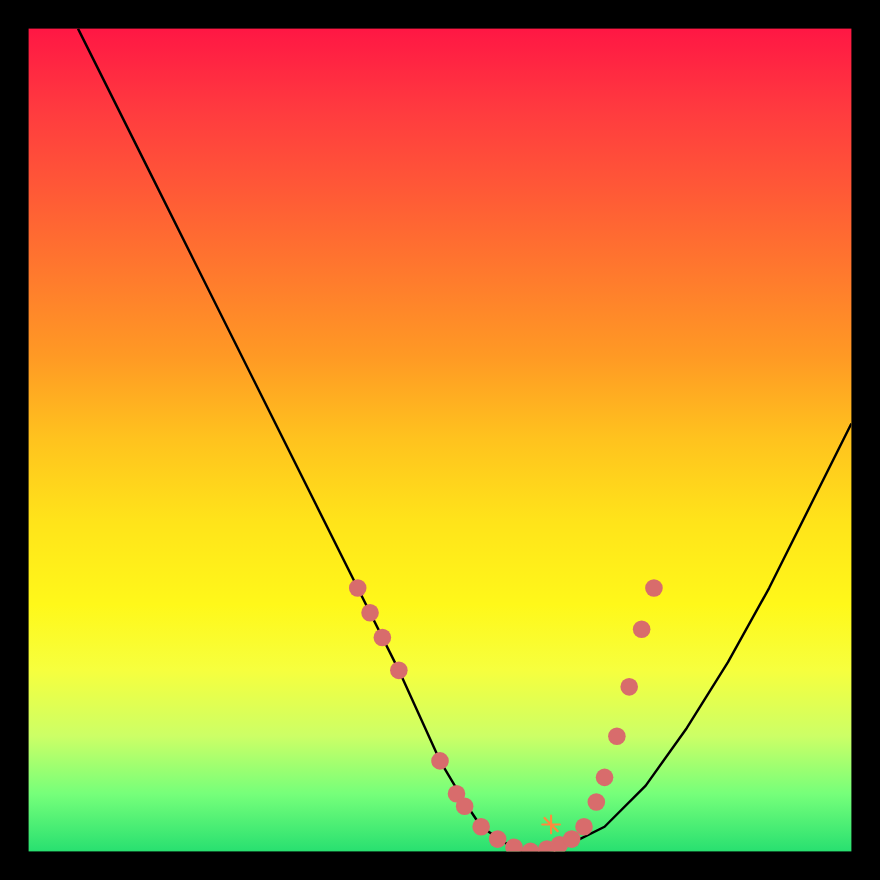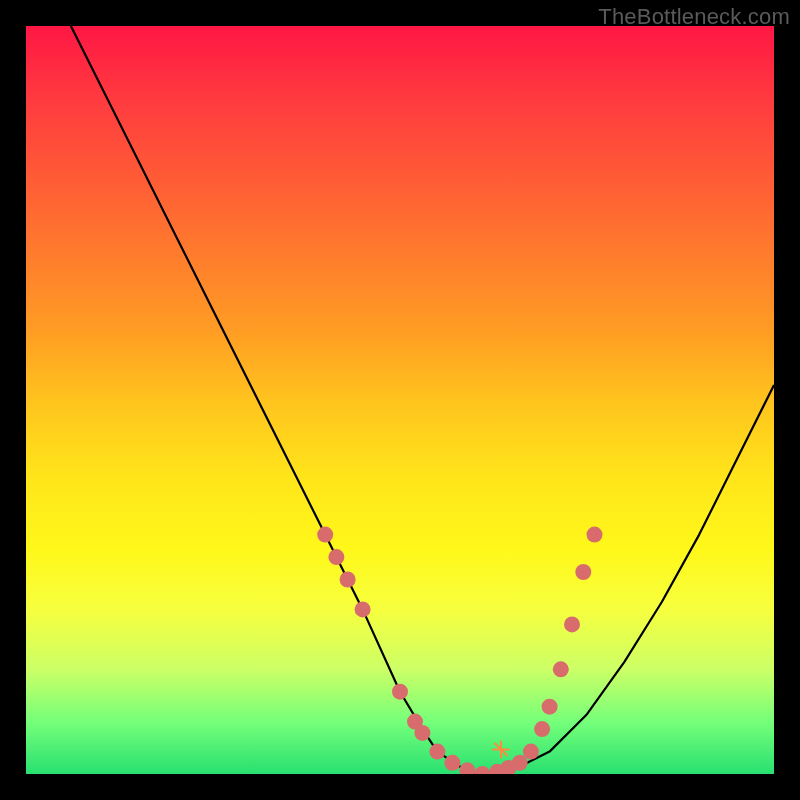--- a/index.html
+++ b/index.html
@@ -82,14 +82,13 @@
           <circle cx="504.9" cy="725.6" r="8" fill="#d86c6c"></circle>
           <circle cx="516.1" cy="703.1" r="8" fill="#d86c6c"></circle>
           <circle cx="523.6" cy="680.7" r="8" fill="#d86c6c"></circle>
           <circle cx="534.8" cy="643.3" r="8" fill="#d86c6c"></circle>
           <circle cx="546.0" cy="598.4" r="8" fill="#d86c6c"></circle>
           <circle cx="557.3" cy="546.0" r="8" fill="#d86c6c"></circle>
           <circle cx="568.5" cy="508.6" r="8" fill="#d86c6c"></circle>
         </g>
     </svg>
   </div>
-  <div class="branding">TheBottleneck.com</div>
 </div>
 
 </body></html>

